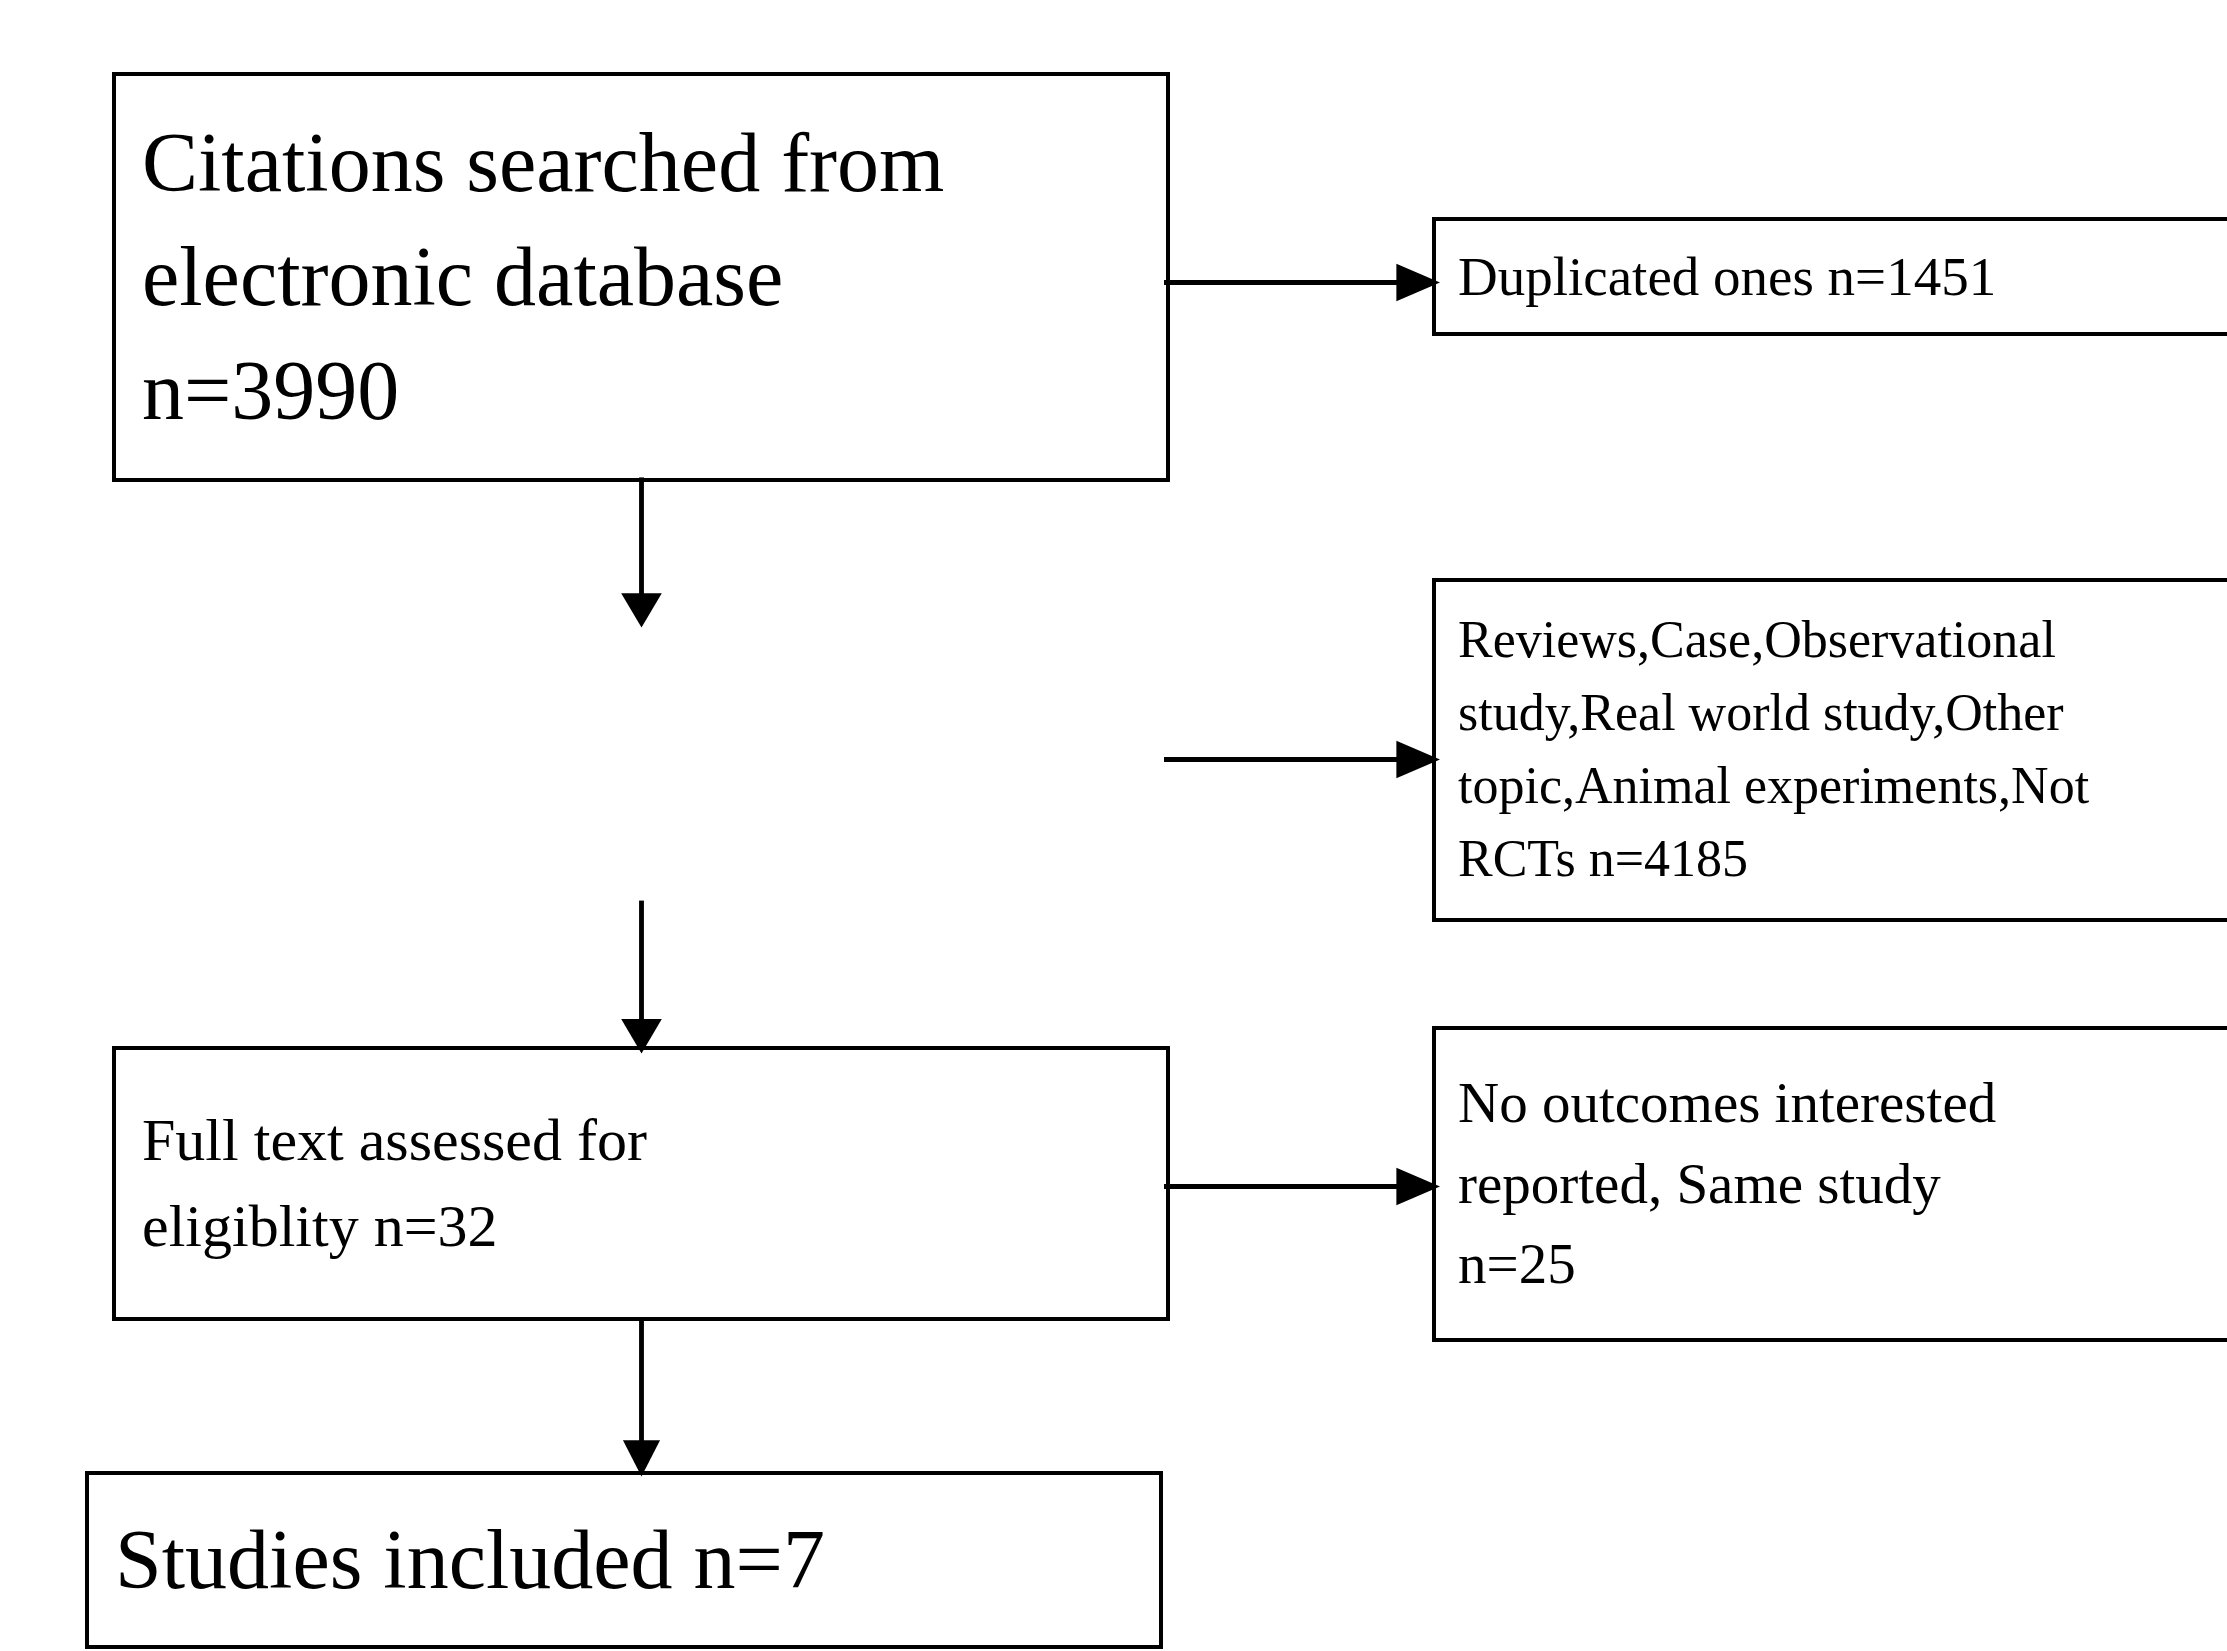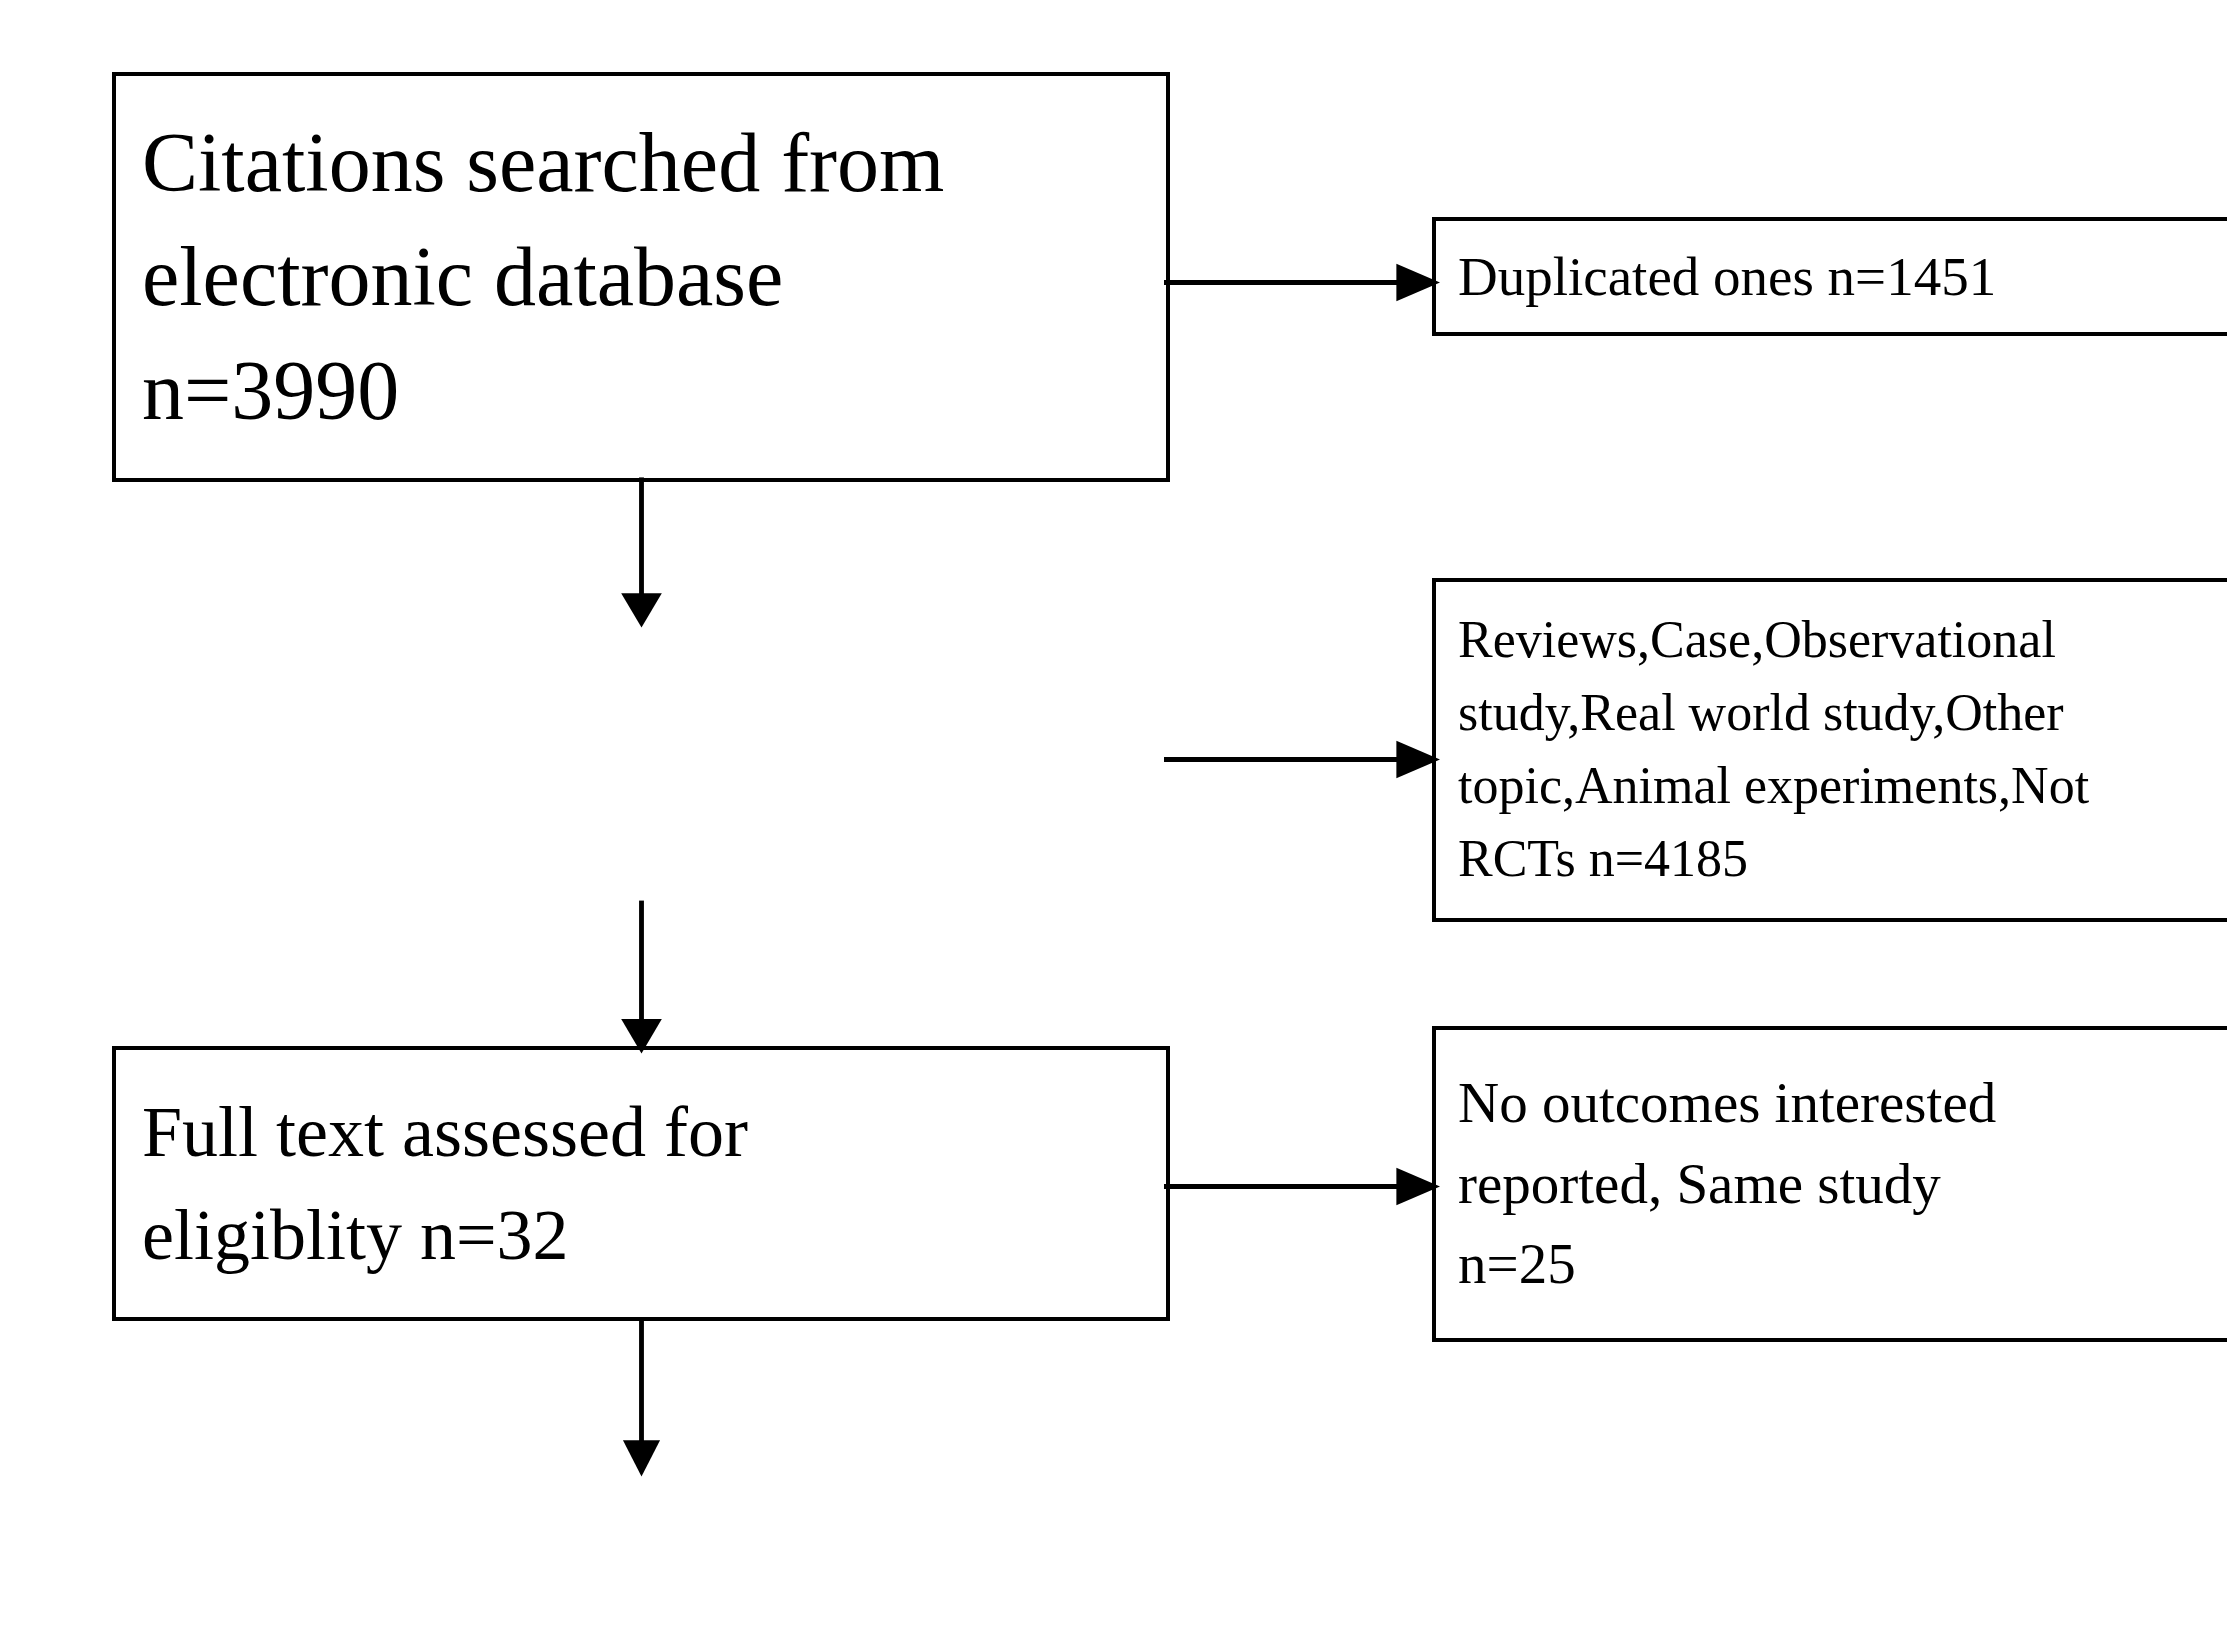--- a/index.html
+++ b/index.html
@@ -47,21 +47,21 @@
   }
   #box-abstract .box-text {
     font-size: 84px;
     line-height: 1.42;
     padding: 0 0 0 26px;
   }
   #box-fulltext {
     left: 112px;  top: 1046px;  width: 1058px;  height: 275px;
   }
   #box-fulltext .box-text {
-    font-size: 72px;
+    font-size: 60px;
     line-height: 1.42;
     padding: 0 0 0 26px;
   }
   #box-included {
     left: 85px;  top: 1471px;  width: 1078px;  height: 178px;
   }
   #box-included .box-text {
     font-size: 84px;
     line-height: 1.2;
     padding: 0 0 0 26px;
@@ -120,20 +120,23 @@
 electronic database
 n=3990</span>
   </div>
 
 
   <div class="flow-box" id="box-fulltext">
     <span class="box-text">Full text assessed for
 eligiblity n=32</span>
   </div>
 
+  <div class="flow-box" id="box-included">
+    <span class="box-text">Studies included n=7</span>
+  </div>
 
   <div class="flow-box" id="box-duplicated">
     <span class="box-text">Duplicated ones n=1451</span>
   </div>
 
   <div class="flow-box" id="box-excluded-abstract">
     <span class="box-text">Reviews,Case,Observational
 study,Real world study,Other
 topic,Animal experiments,Not
 RCTs n=4185</span>

